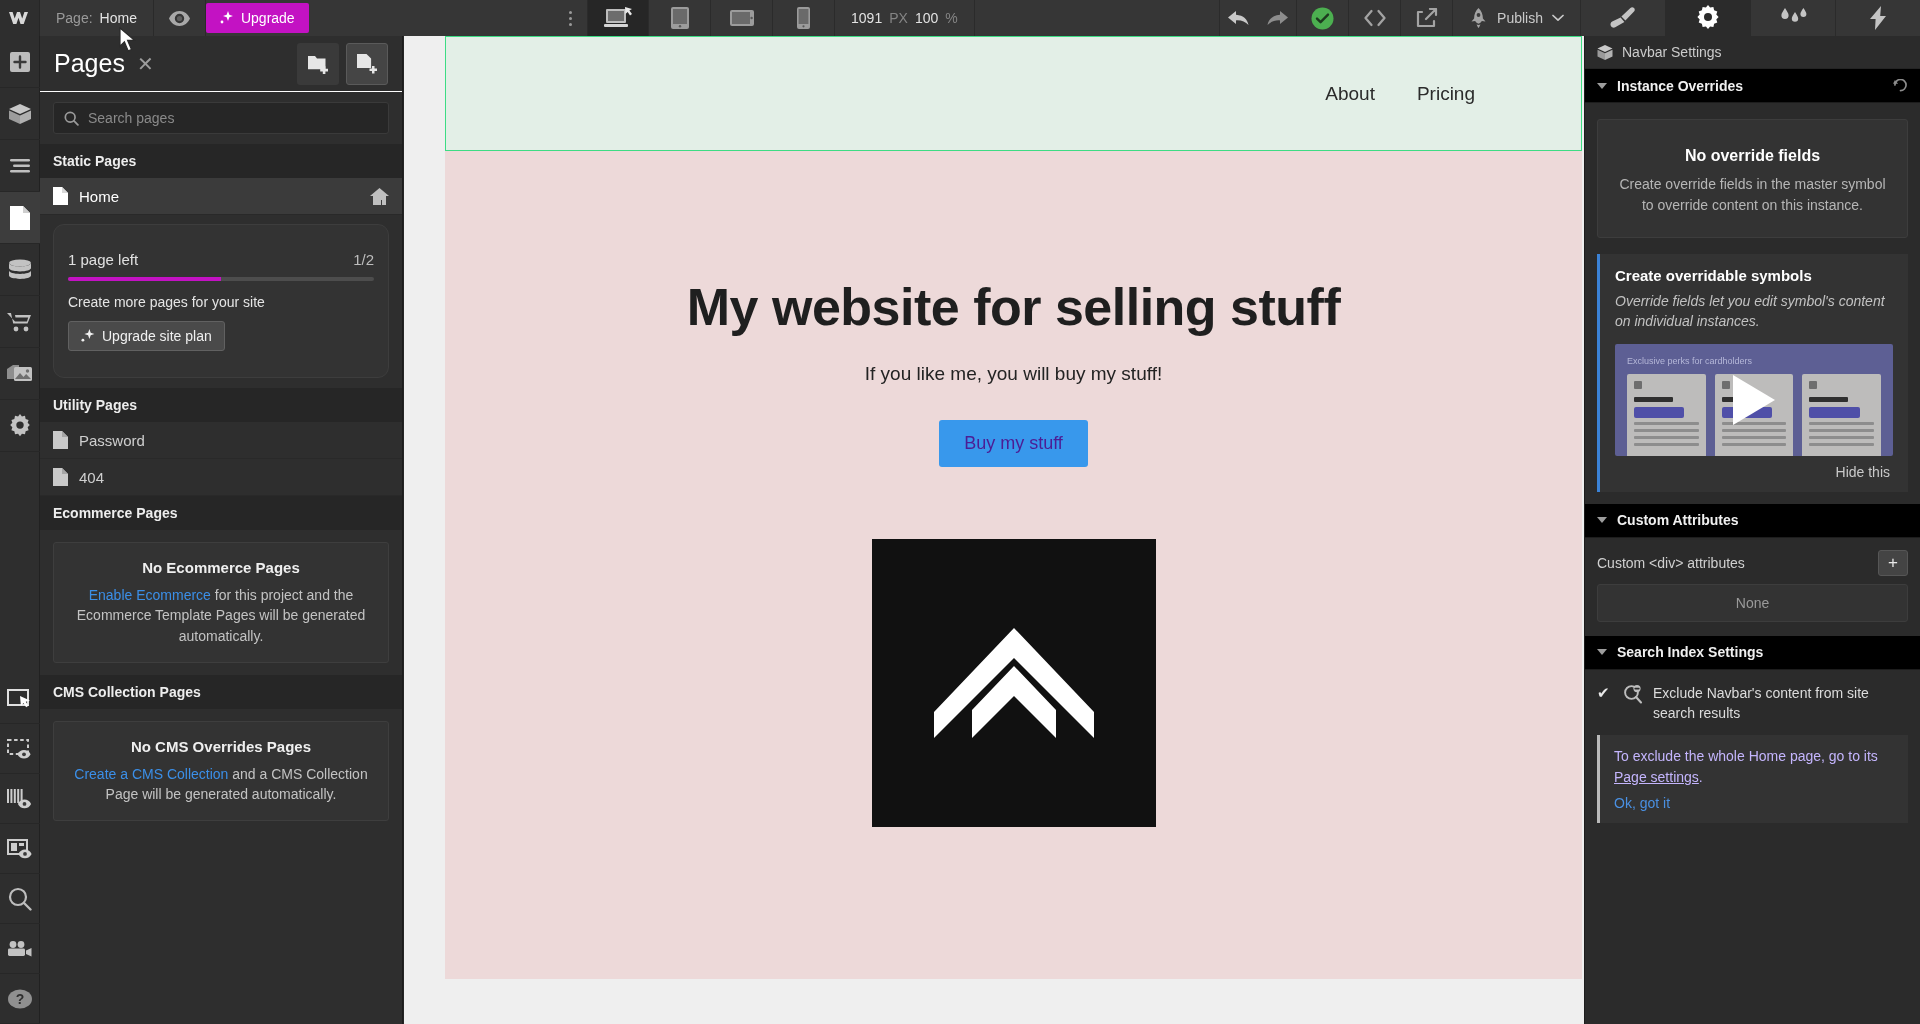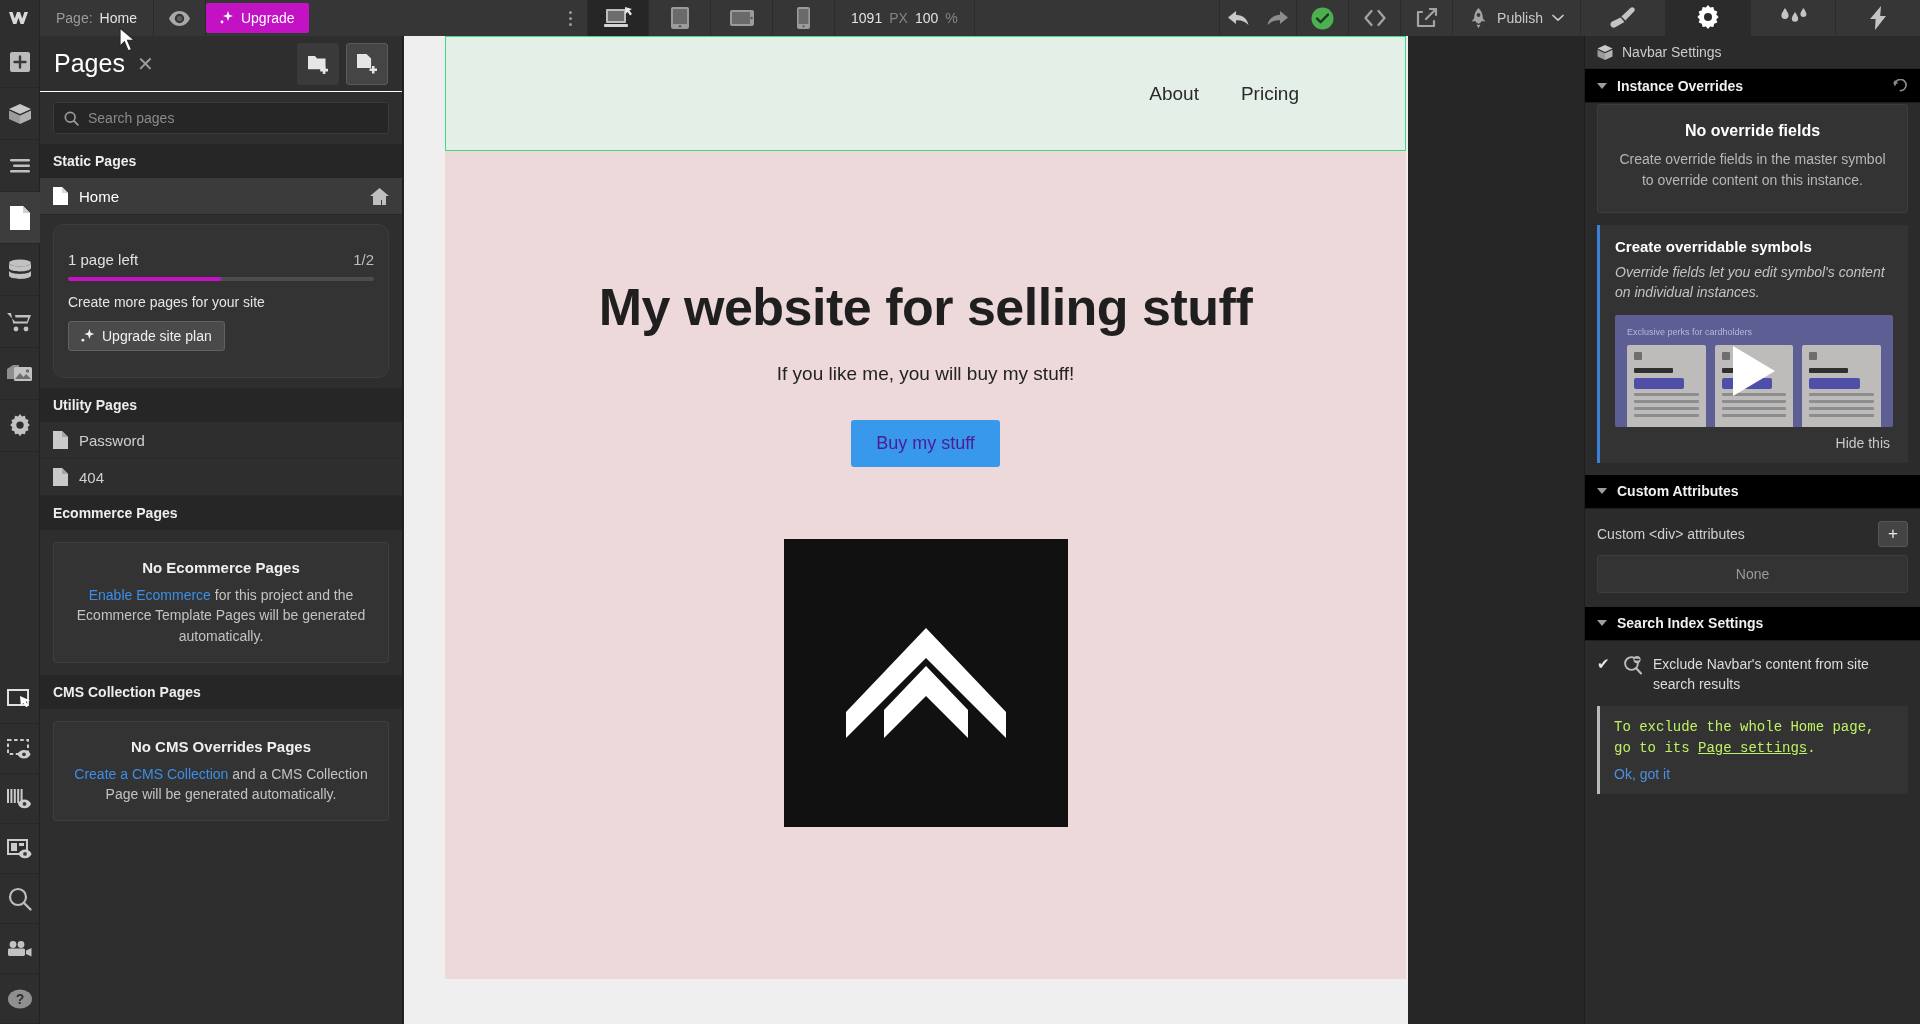--- a/index.html
+++ b/index.html
@@ -148,21 +148,21 @@
   .empty-card {
     margin: 12px 13px; background: #333333; border: 1px solid #3e3e3e;
     border-radius: 3px; padding: 16px 18px; text-align: center;
   }
   .empty-title { font-size: 15px; font-weight: bold; color: #efefef; margin-bottom: 9px; }
   .empty-body { font-size: 14px; color: #c3c3c3; line-height: 1.45; }
   .lnk { color: #3b8fe8; }
 
   
   .canvas {
-    position: absolute; top: 36px; left: 404px; width: 1004px; height: 988px;
+    position: absolute; top: 36px; left: 404px; width: 1180px; height: 988px;
     background: #efefef; overflow: hidden; padding-left: 39px;
   }
   .navbar-sym {
     position: relative; margin: 0 2px; height: 115px;
     background: #e3efe7; border: 1px solid #3ddc84;
     display: flex; align-items: center; justify-content: flex-end;
     padding-right: 106px; gap: 42px;
   }
   .nav-link { font-size: 19px; color: #2b2b2b; }
   .hero {
@@ -195,22 +195,22 @@
   .rp-sec {
     height: 34px; display: flex; align-items: center; gap: 10px; padding: 0 12px;
     background: #000000; border-bottom: 1px solid #1d1d1d;
   }
   .rp-sec .t { font-size: 14px; font-weight: bold; color: #f0f0f0; flex: 1 1 auto; }
   .caret {
     width: 0; height: 0; border-left: 5px solid transparent; border-right: 5px solid transparent;
     border-top: 6px solid #9d9d9d;
   }
   .no-override {
-    margin: 1px 12px; background: #333333; border: 1px solid #3d3d3d; border-radius: 3px;
-    padding: 17px 20px 21px; text-align: center;
+    margin: 16px 12px; background: #333333; border: 1px solid #3d3d3d; border-radius: 3px;
+    padding: 27px 20px 21px; text-align: center;
   }
   .no-override .h { font-size: 16px; font-weight: bold; color: #ffffff; margin-bottom: 9px; }
   .no-override .b { font-size: 14px; color: #b6b6b6; line-height: 1.5; }
   .promo {
     margin: 12px 12px 0 12px; background: #333333; border-left: 3px solid #3b82d6;
     padding: 13px 15px 8px;
   }
   .promo .h { font-size: 15px; font-weight: bold; color: #fff; margin-bottom: 7px; }
   .promo .b { font-size: 14px; color: #c2c2c2; line-height: 1.45; margin-bottom: 12px; font-style: italic; }
   .vid {
@@ -244,21 +244,21 @@
   .chk-row { display: flex; align-items: flex-start; gap: 10px; padding: 13px 12px 10px; }
   .chk {
     width: 16px; height: 16px; color: #e9e9e9; font-size: 15px; line-height: 16px;
     flex: 0 0 auto; margin-top: 2px;
   }
   .chk-row .txt { font-size: 14px; color: #dcdcdc; line-height: 1.45; }
   .tip {
     margin: 2px 12px 0; background: #333333; border-left: 3px solid #b9b9b9;
     padding: 11px 14px 12px;
   }
-  .tip .b { font-size: 14px; color: #bef264; line-height: 1.5; font-family: Liberation Mono, monospace; }
+  .tip .b { font-size: 14px; color: #c4b5fd; line-height: 1.5; }
   .tip .ok { font-size: 14px; color: #4a90e2; margin-top: 7px; }
   .u { text-decoration: underline; }
 
   
   .cursor { position: absolute; left: 119px; top: 27px; z-index: 60; }
 </style>
 </head>
 <body>
 
 <div class="app">

